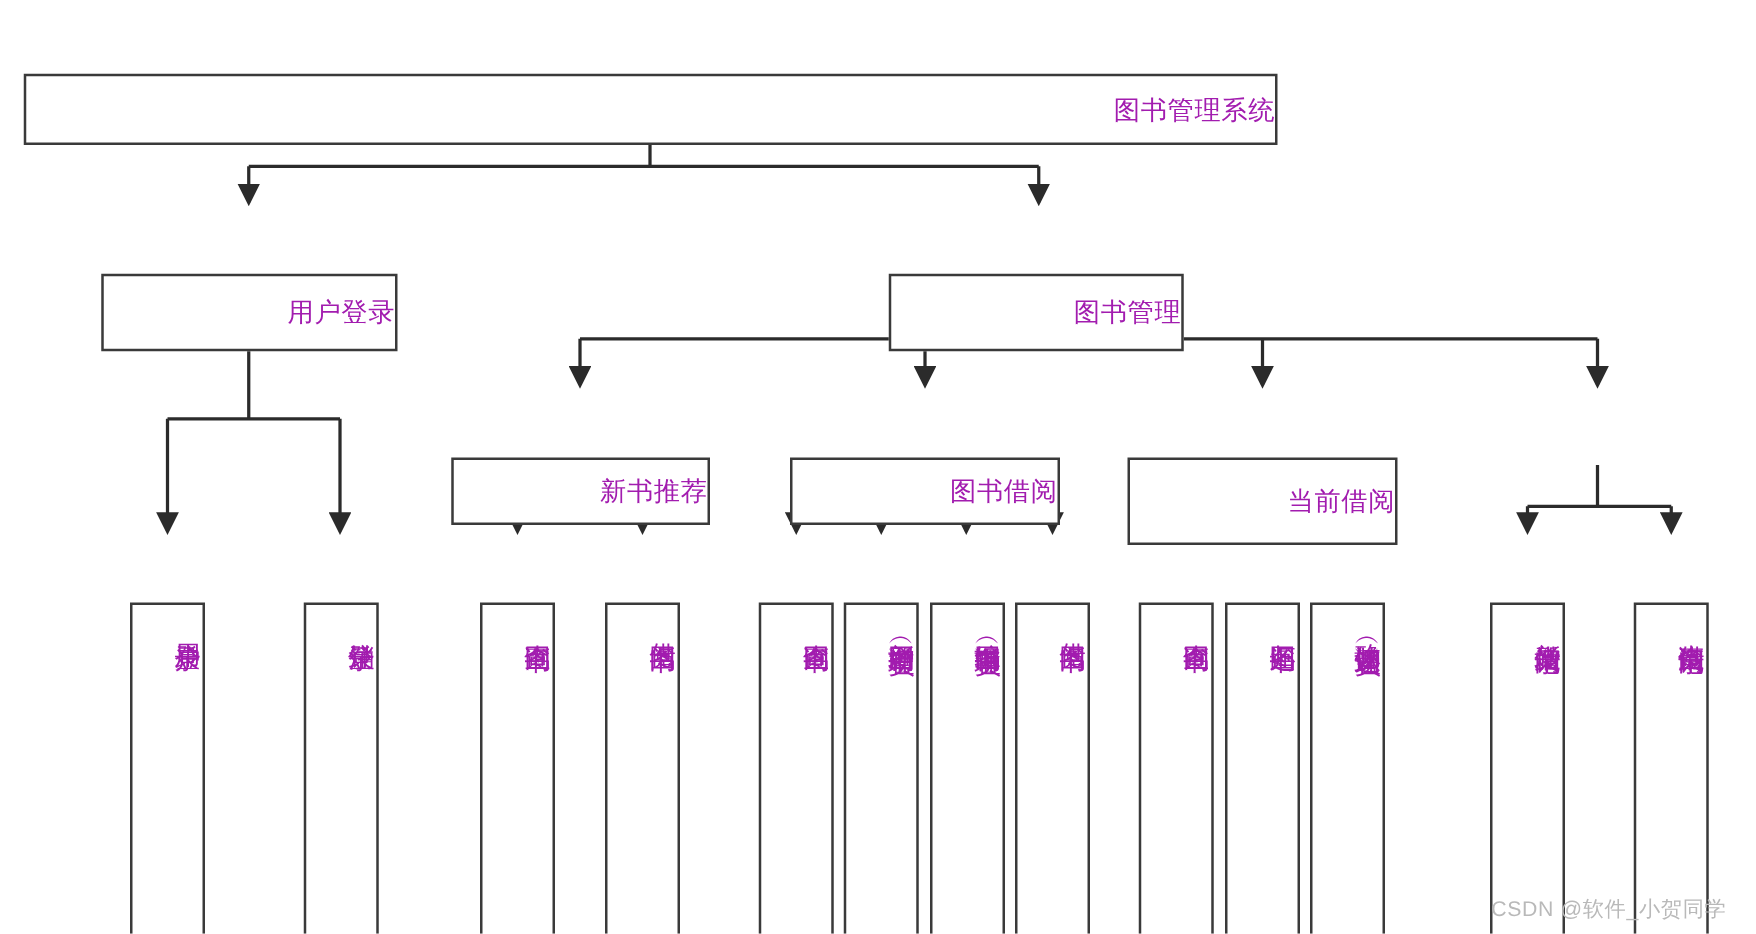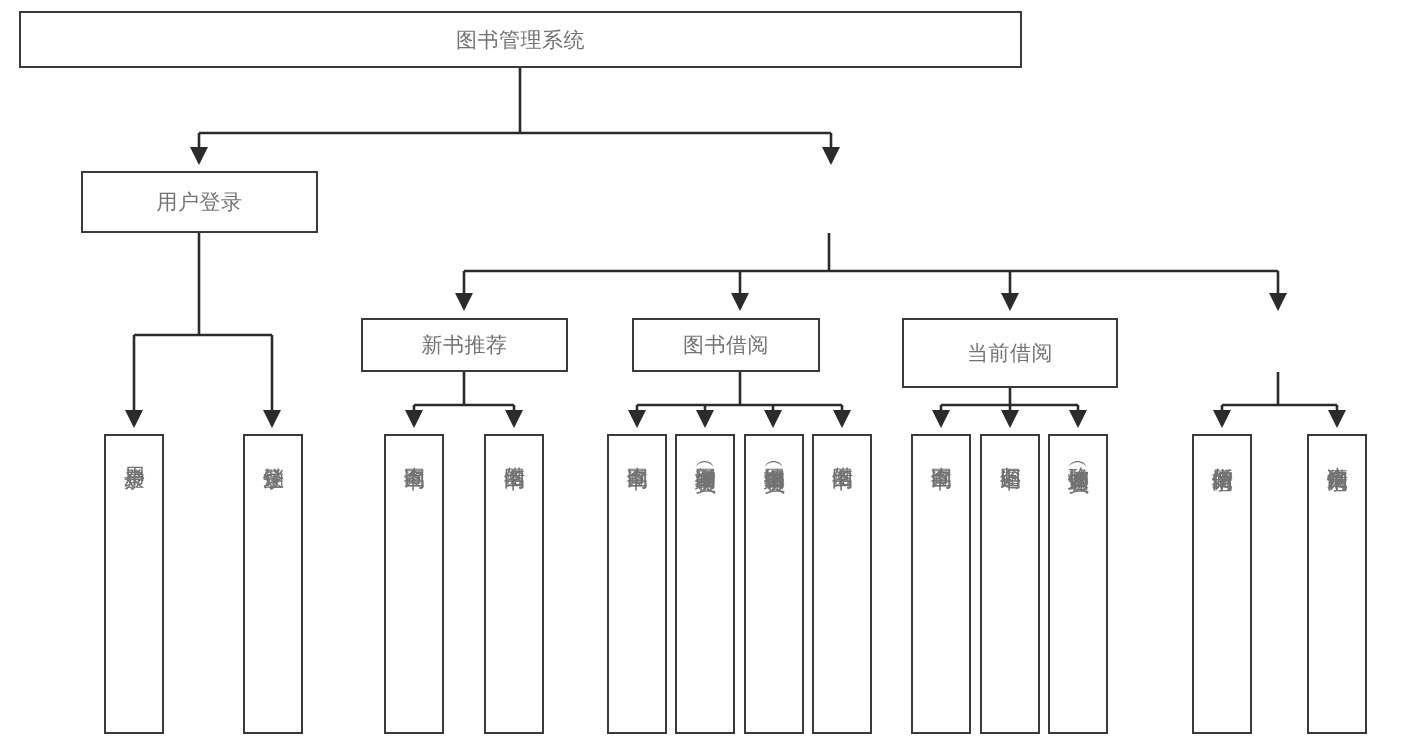--- a/index.html
+++ b/index.html
@@ -25,22 +25,23 @@
     height: 747px;
     pointer-events: none;
   }
   .node {
     position: absolute;
     box-sizing: border-box;
     background: #ffffff;
     border: 2px solid #3a3a3a;
     display: flex;
     align-items: center;
-    justify-content: center;
-    color: #737373;
+    justify-content: flex-end;
+    color: #a21caf;
+    margin-top: 48px;
   }
   .node.horiz {
     font-size: 21px;
     letter-spacing: 0.5px;
   }
   .node.vert {
     align-items: flex-start;
     padding-top: 14px;
   }
   .node.vert .vtext {
@@ -115,25 +116,28 @@
     </g>
   </svg>
 
   <div class="node horiz" style="left:19px; top:11px; width:1003px; height:57px;">
     <span>图书管理系统</span>
   </div>
 
   <div class="node horiz" style="left:81px; top:171px; width:237px; height:62px;">
     <span>用户登录</span>
   </div>
+  <div class="node horiz" style="left:711px; top:171px; width:236px; height:62px;">
+    <span>图书管理</span>
+  </div>
 
   <div class="node horiz" style="left:361px; top:318px; width:207px; height:54px;">
     <span>新书推荐</span>
   </div>
-  <div class="node horiz" style="left:632px; top:318px; width:188px; height:54px;">
+  <div class="node horiz" style="left:632px; top:318px; width:216px; height:54px;">
     <span>图书借阅</span>
   </div>
   <div class="node horiz" style="left:902px; top:318px; width:216px; height:70px;">
     <span>当前借阅</span>
   </div>
 
   <div class="node vert" style="left:104px; top:434px; width:60px; height:300px;">
     <span class="vtext">用户登录</span>
   </div>
   <div class="node vert" style="left:243px; top:434px; width:60px; height:300px;">
@@ -170,14 +174,15 @@
     <span class="vtext">确认归还（管理员）</span>
   </div>
 
   <div class="node vert" style="left:1192px; top:434px; width:60px; height:300px;">
     <span class="vtext">新增借阅记录</span>
   </div>
   <div class="node vert" style="left:1307px; top:434px; width:60px; height:300px;">
     <span class="vtext">查询借阅记录</span>
   </div>
 
+  <div class="watermark" style="left:1193px; top:716px;">CSDN @软件_小贺同学</div>
 
 </div>
 
 </body></html>

